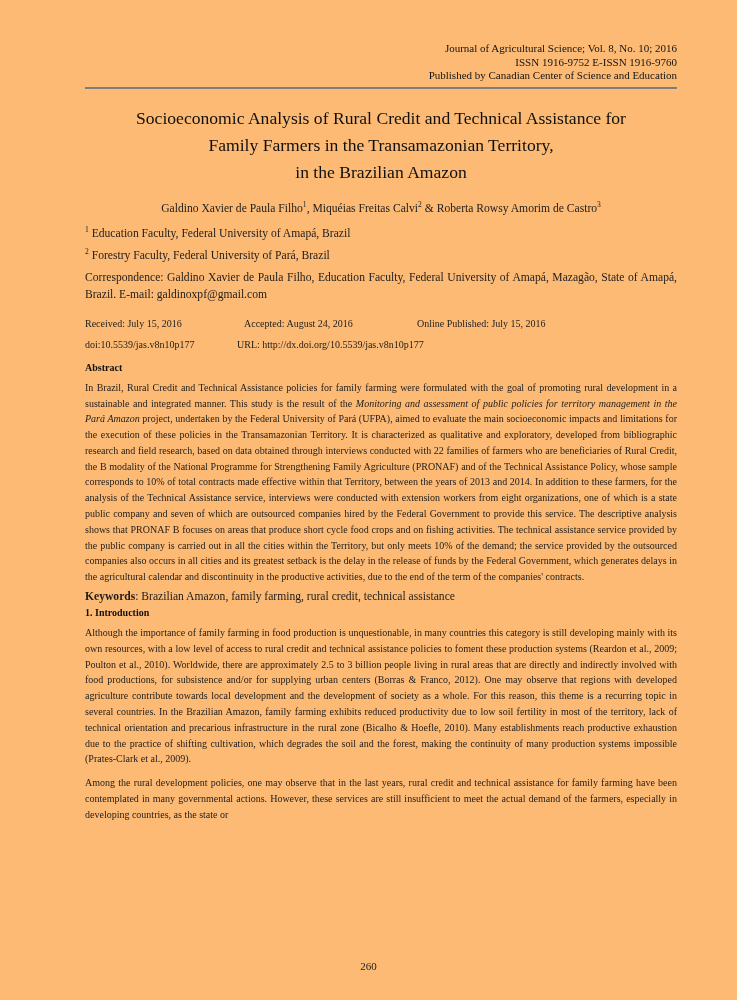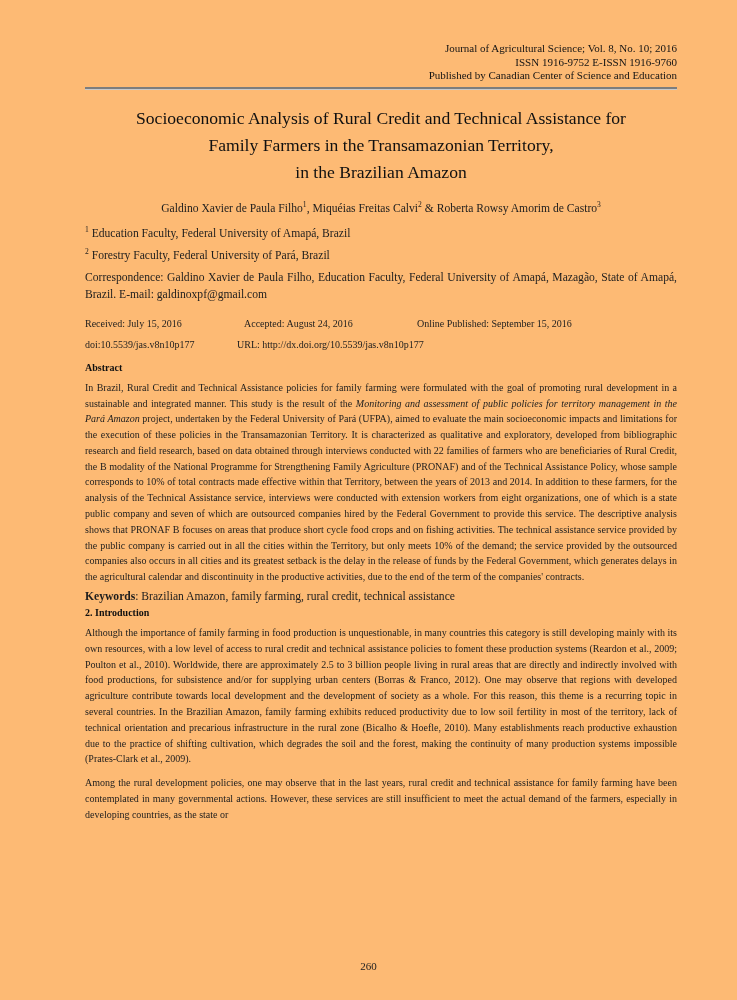--- a/index.html
+++ b/index.html
@@ -66,33 +66,33 @@
       <div class="aff"><sup>1</sup><span> Education Faculty, Federal University of Amapá, Brazil</span></div>
       <div class="aff"><sup>2</sup><span> Forestry Faculty, Federal University of Pará, Brazil</span></div>
     </div>
 
     <p class="correspondence"><span>Correspondence: Galdino Xavier de Paula Filho, Education Faculty, Federal University of Amapá, Mazagão, State of Amapá, Brazil. E-mail: </span><span>galdinoxpf@gmail.com</span></p>
 
     <div class="dates">
       <div class="row">
         <span>Received: July 15, 2016</span>
         <span class="pos-accepted">Accepted: August 24, 2016</span>
-        <span class="pos-online">Online Published: September 15, 2016</span>
+        <span class="pos-online">Online Published: July 15, 2016</span>
       </div>
       <div class="row">
         <span>doi:10.5539/jas.v8n10p177</span>
         <span class="pos-url">URL: http://dx.doi.org/10.5539/jas.v8n10p177</span>
       </div>
     </div>
 
     <h2 class="sec abstract-h">Abstract</h2>
     <p class="body"><span>In Brazil, Rural Credit and Technical Assistance policies for family farming were formulated with the goal of promoting rural development in a sustainable and integrated manner. This study is the result of the </span><em>Monitoring and assessment of public policies for territory management in the Pará Amazon</em><span> project, undertaken by the Federal University of Pará (UFPA), aimed to evaluate the main socioeconomic impacts and limitations for the execution of these policies in the Transamazonian Territory. It is characterized as qualitative and exploratory, developed from bibliographic research and field research, based on data obtained through interviews conducted with 22 families of farmers who are beneficiaries of Rural Credit, the B modality of the National Programme for Strengthening Family Agriculture (PRONAF) and of the Technical Assistance Policy, whose sample corresponds to 10% of total contracts made effective within that Territory, between the years of 2013 and 2014. In addition to these farmers, for the analysis of the Technical Assistance service, interviews were conducted with extension workers from eight organizations, one of which is a state public company and seven of which are outsourced companies hired by the Federal Government to provide this service. The descriptive analysis shows that PRONAF B focuses on areas that produce short cycle food crops and on fishing activities. The technical assistance service provided by the public company is carried out in all the cities within the Territory, but only meets 10% of the demand; the service provided by the outsourced companies also occurs in all cities and its greatest setback is the delay in the release of funds by the Federal Government, which generates delays in the agricultural calendar and discontinuity in the productive activities, due to the end of the term of the companies' contracts.</span></p>
 
     <p class="keywords"><strong>Keywords</strong><span>: Brazilian Amazon, family farming, rural credit, technical assistance</span></p>
 
-    <h2 class="sec intro-h">2. Introduction</h2>
+    <h2 class="sec intro-h">1. Introduction</h2>
     <p class="body">Although the importance of family farming in food production is unquestionable, in many countries this category is still developing mainly with its own resources, with a low level of access to rural credit and technical assistance policies to foment these production systems (Reardon et al., 2009; Poulton et al., 2010). Worldwide, there are approximately 2.5 to 3 billion people living in rural areas that are directly and indirectly involved with food productions, for subsistence and/or for supplying urban centers (Borras &amp; Franco, 2012). One may observe that regions with developed agriculture contribute towards local development and the development of society as a whole. For this reason, this theme is a recurring topic in several countries. In the Brazilian Amazon, family farming exhibits reduced productivity due to low soil fertility in most of the territory, lack of technical orientation and precarious infrastructure in the rural zone (Bicalho &amp; Hoefle, 2010). Many establishments reach productive exhaustion due to the practice of shifting cultivation, which degrades the soil and the forest, making the continuity of many production systems impossible (Prates-Clark et al., 2009).</p>
     <p class="body p2">Among the rural development policies, one may observe that in the last years, rural credit and technical assistance for family farming have been contemplated in many governmental actions. However, these services are still insufficient to meet the actual demand of the farmers, especially in developing countries, as the state or</p>
 
   </div>
 
   <div class="pageno">260</div>
 </div>
 
 </body></html>

